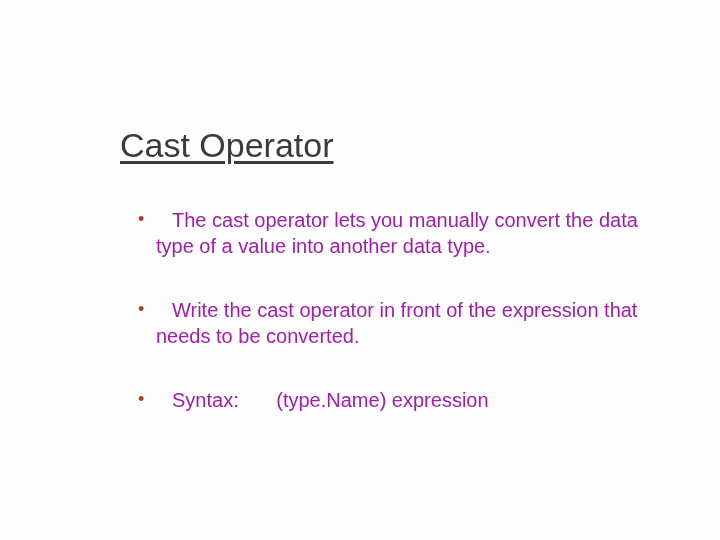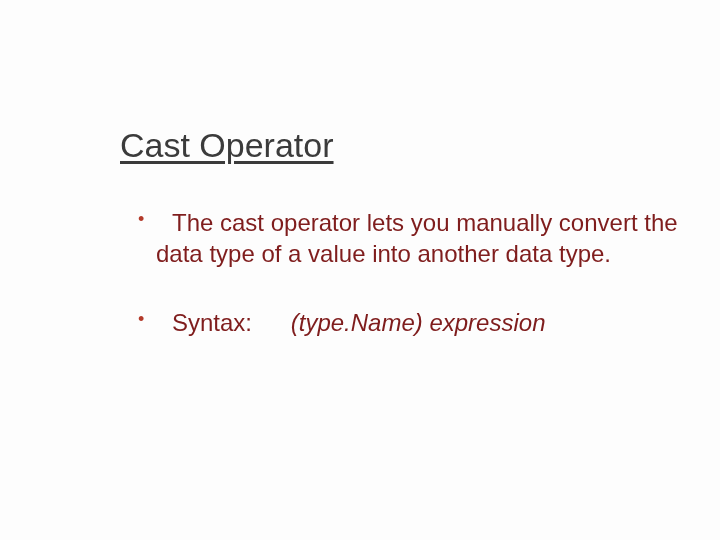--- a/index.html
+++ b/index.html
@@ -27,51 +27,53 @@
       text-decoration: underline;
       text-underline-offset: 4px;
       margin-bottom: 42px;
     }
     ul.bullets {
       list-style: none;
     }
     ul.bullets > li {
       position: relative;
       padding-left: 20px;
-      font-size: 24px;
+      font-size: 20px;
       line-height: 1.3;
-      color: #7f1d1d;
+      color: #a21caf;
       margin-bottom: 38px;
     }
     ul.bullets > li::before {
       content: "•";
       position: absolute;
       left: 2px;
       top: 0;
       color: #b33a2a;
       font-size: 18px;
       line-height: 1.35;
     }
     .italic {
-      font-style: italic;
     }
   </style>
 </head>
 <body>
 
 <div class="slide">
 
   <h1 class="title">Cast Operator</h1>
 
   <ul class="bullets">
 
     <li>
       <span>The cast operator lets you manually convert the data type of a value into another data type.</span>
     </li>
 
+    <li>
+      <span>Write the cast operator in front of the expression that needs to be converted.</span>
+    </li>
 
     <li>
       <span>Syntax: </span><span class="italic">(type.Name) expression</span>
     </li>
 
 
   </ul>
 
 </div>
 

